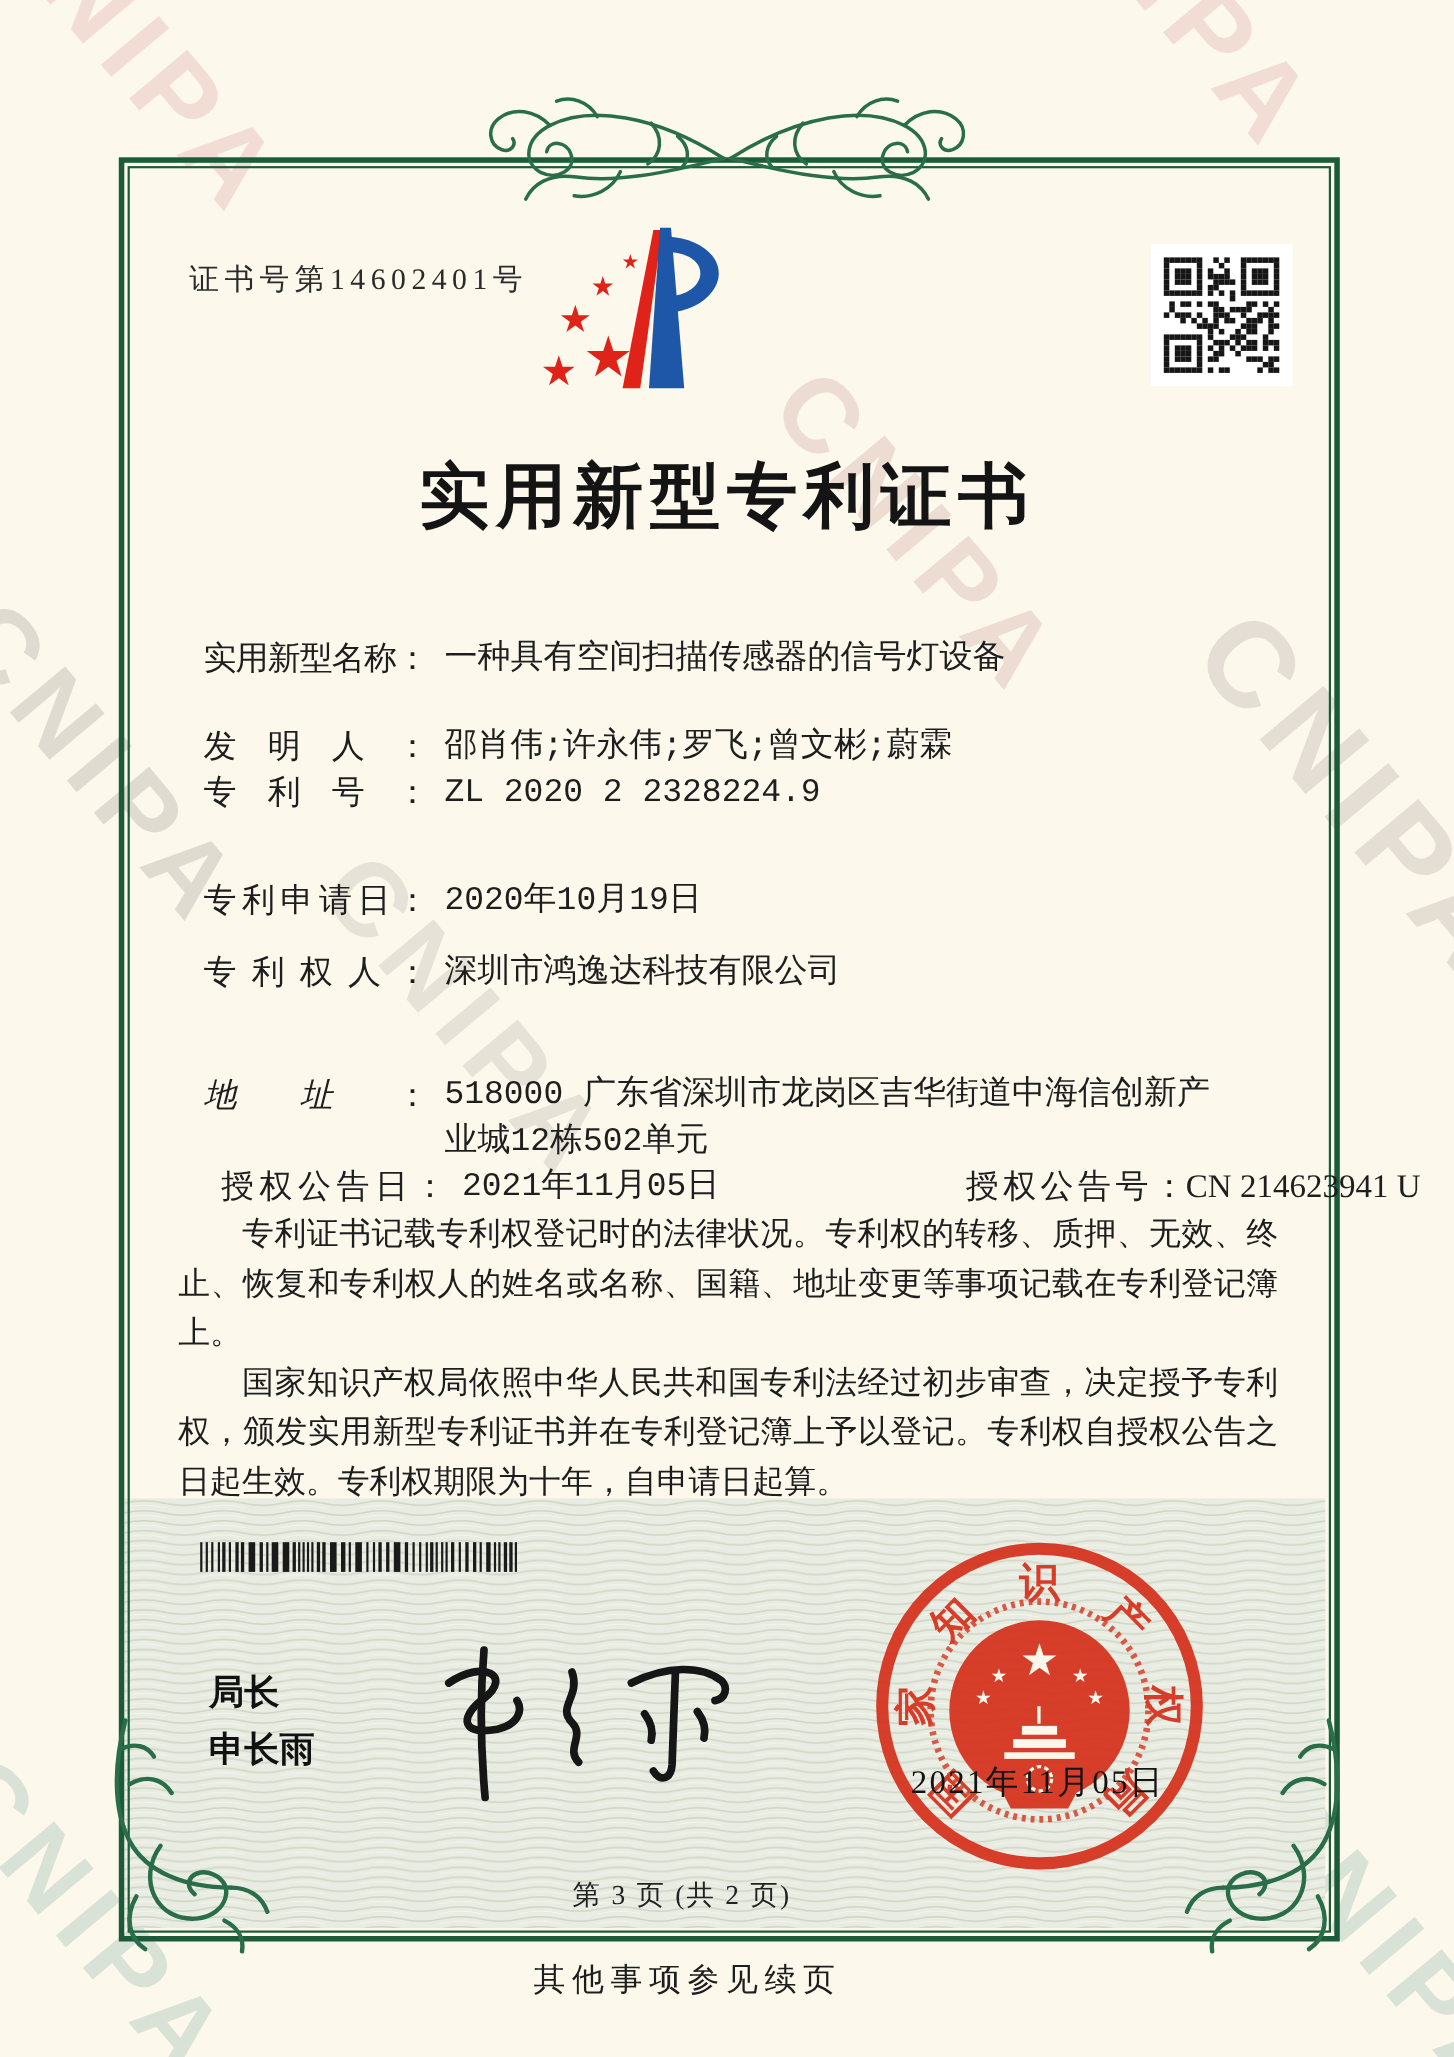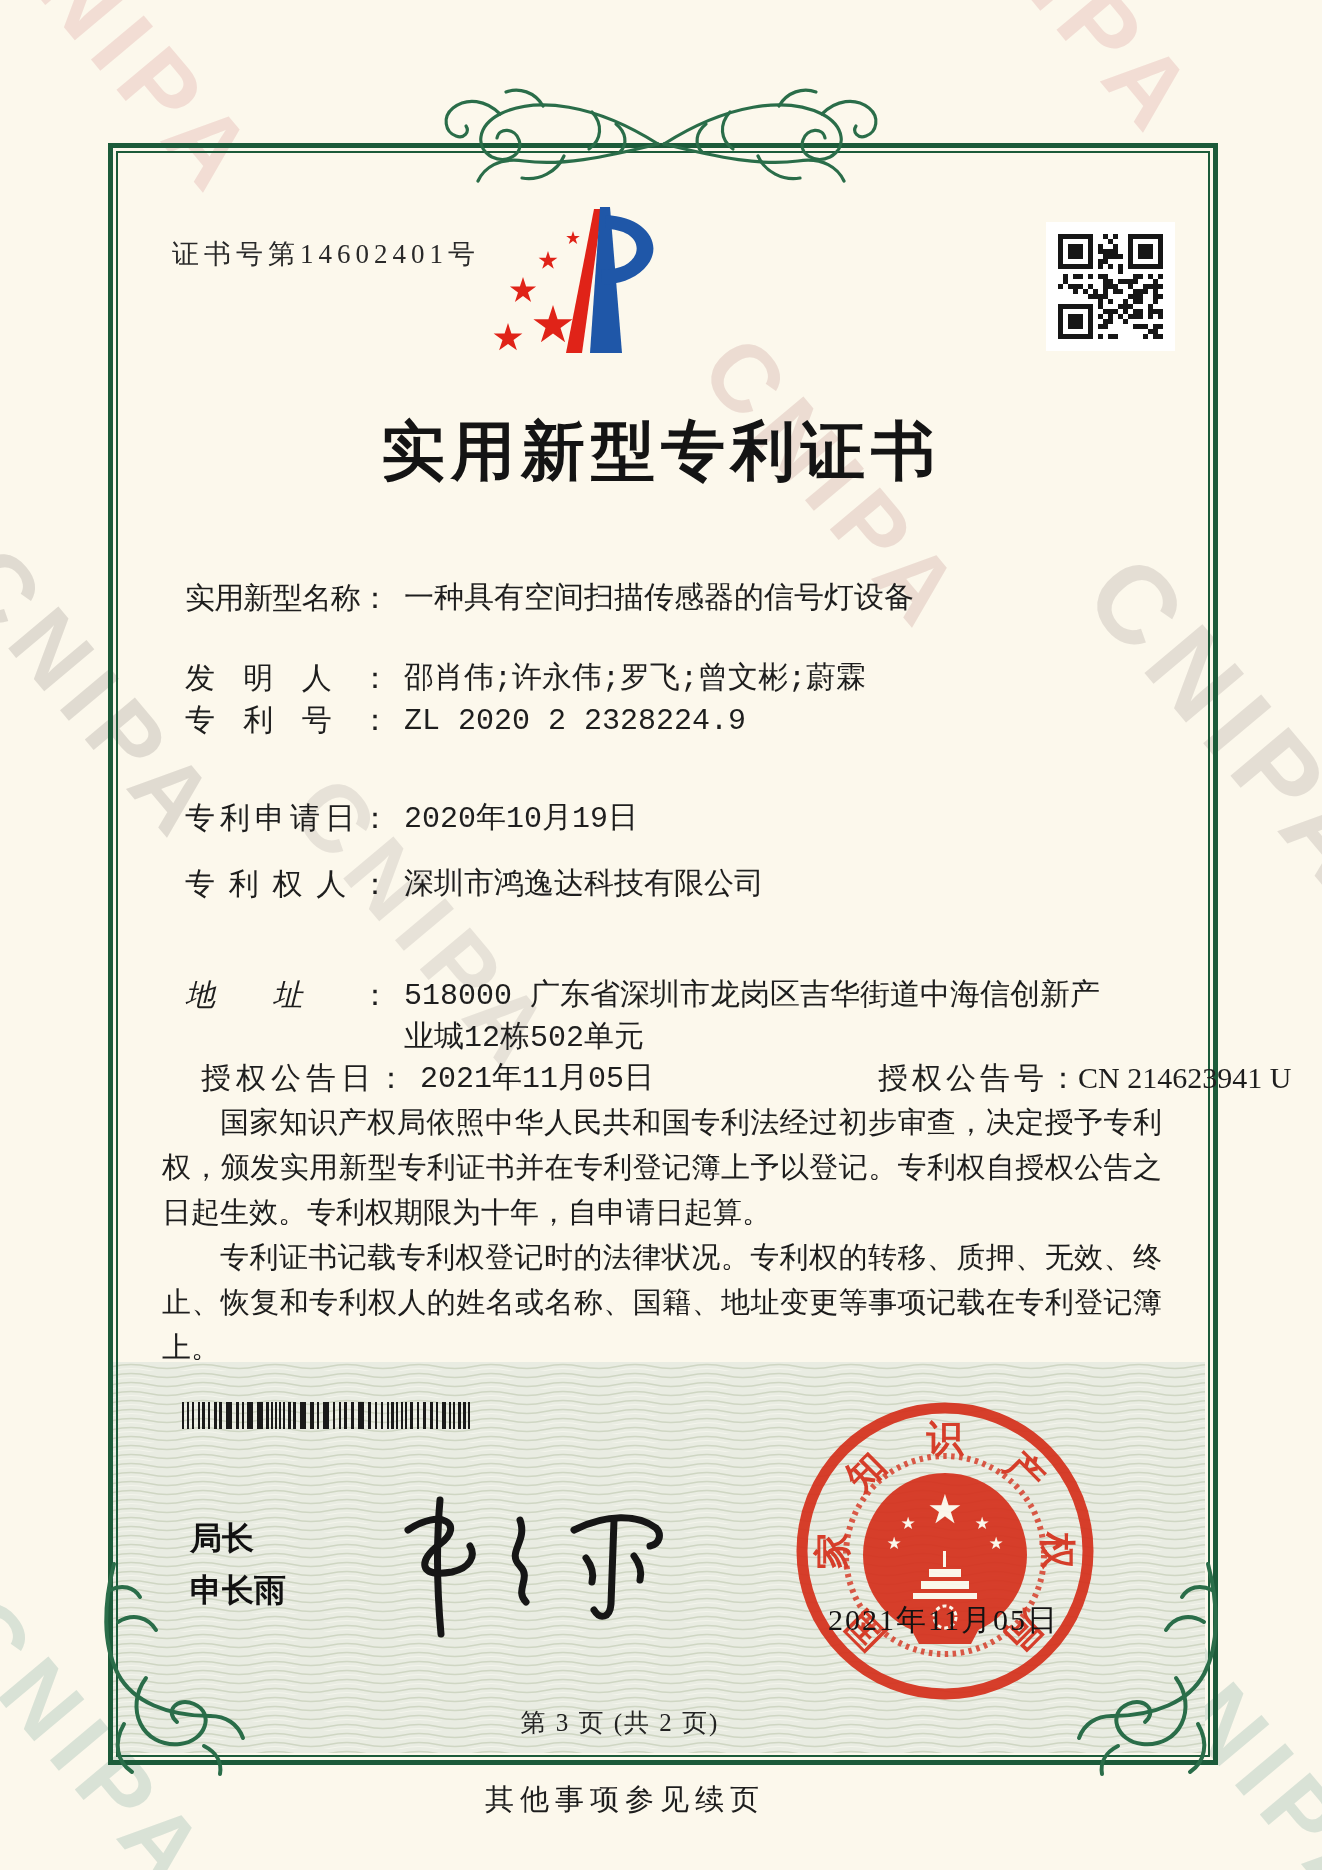--- a/index.html
+++ b/index.html
@@ -627,22 +627,22 @@
     <div class="frow" style="top:975px">
       <span class="flabel" style="letter-spacing: 57.5px; font-style: italic;">地址</span><span class="fcolon">：</span><span class="fvalue addr">518000 广东省深圳市龙岗区吉华街道中海信创新产业城12栋502单元</span>
     </div>
 
     <div class="frow" style="top:1058px;left:201px;width:1000px">
       <span class="flabel" style="letter-spacing: 5px;">授权公告日</span><span class="fcolon">：</span><span class="fvalue">2021年11月05日</span>
       <span class="grant2"><span style="letter-spacing:4px;">授权公告号</span><span>：</span><span>CN 214623941 U</span></span>
     </div>
 
     <div class="paras">
+      <p>专利证书记载专利权登记时的法律状况。专利权的转移、质押、无效、终止、恢复和专利权人的姓名或名称、国籍、地址变更等事项记载在专利登记簿上。</p>
       <p>国家知识产权局依照中华人民共和国专利法经过初步审查，决定授予专利权，颁发实用新型专利证书并在专利登记簿上予以登记。专利权自授权公告之日起生效。专利权期限为十年，自申请日起算。</p>
-      <p>专利证书记载专利权登记时的法律状况。专利权的转移、质押、无效、终止、恢复和专利权人的姓名或名称、国籍、地址变更等事项记载在专利登记簿上。</p>
     </div>
 
     <div class="barcode" id="barcode">
         <span style="width: 2px; margin-right: 3px;"></span>
         <span style="width: 2px; margin-right: 3px;"></span>
         <span style="width: 2px; margin-right: 4px;"></span>
         <span style="width: 2px; margin-right: 2px;"></span>
         <span style="width: 3px; margin-right: 3px;"></span>
         <span style="width: 2px; margin-right: 4px;"></span>
         <span style="width: 3px; margin-right: 2px;"></span>

